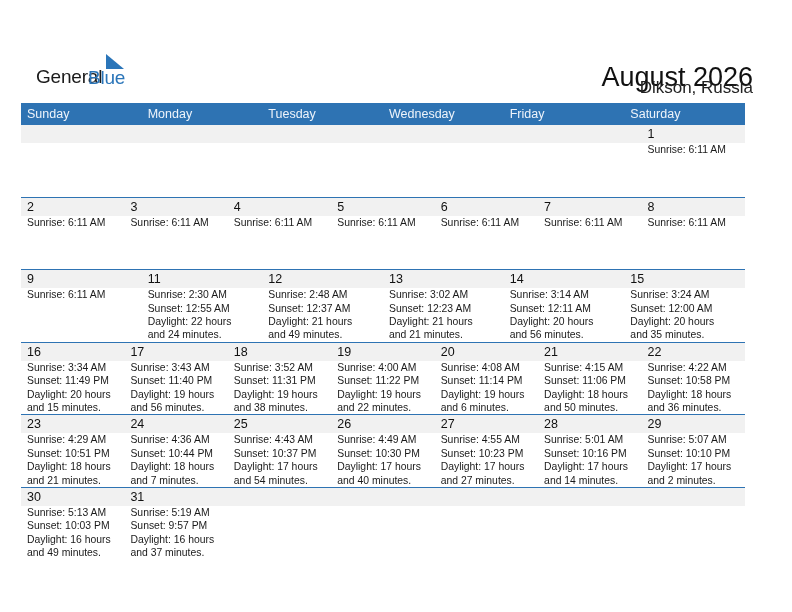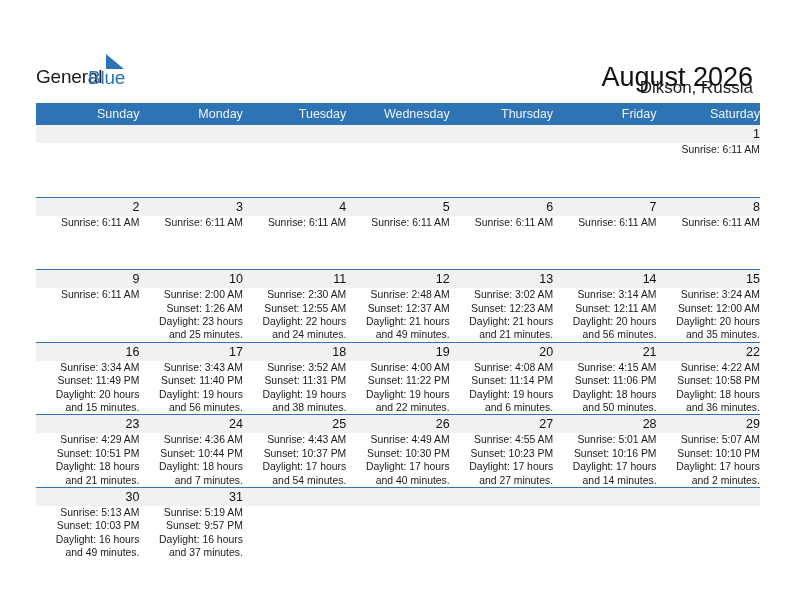--- a/index.html
+++ b/index.html
@@ -5,21 +5,21 @@
   html, body { margin:0; padding:0; background:#ffffff; }
   body { width:792px; height:612px; position:relative; overflow:hidden;
          font-family:"Liberation Sans", "DejaVu Sans", sans-serif; color:#1a1a1a; }
   .logo { position:absolute; left:36px; top:50px; width:100px; height:40px; }
   .logo .general { position:absolute; left:0; top:2px; font-size:19px; color:#1a1a1a; letter-spacing:-0.2px;margin-top:14px; }
   .logo .blue { position:absolute; left:52px; top:17px; font-size:19px; color:#2a75b9; letter-spacing:-0.2px;text-align:center; }
   .logo .tri { position:absolute; left:70px; top:4px; width:0; height:0;
                border-left:18px solid #2a75b9; border-top:15px solid transparent; }
   .title { position:absolute; right:39px; top:38px; font-size:27px; color:#111;margin-top:24px; }
   .subtitle { position:absolute; right:39px; top:78px; font-size:17px; color:#222; }
-  .cal { position:absolute; left:36px; top:103px; width:724px;text-align:right; }
+  .cal { position:absolute; left:21px; top:103px; width:724px; }
   .head { display:flex; height:22px; background:#2e73b3; }
   .head div { flex:1; color:#eef4fb; font-size:12.5px; line-height:22px; padding-left:6px; }
   .week { display:flex; height:72.6px; border-bottom:1.5px solid #2e73b3; box-sizing:border-box; position:relative; }
   .week::before { content:""; position:absolute; left:0; right:0; top:0; height:18px; background:#f1f1f1; }
   .week.last { border-bottom:none; }
   .cell { flex:1; position:relative; padding-left:6px; }
   .cell .num { font-size:12.5px; line-height:18px; height:18px; color:#111; position:relative; }
   .cell .ln { font-size:10.4px; line-height:13.4px; color:#1a1a1a; position:relative; white-space:nowrap; }
 </style>
 </head>
@@ -33,21 +33,20 @@
 
 <div class="title">August 2026</div>
 <div class="subtitle">Dikson, Russia</div>
 
 <div class="cal">
   <div class="head">
     <div>Sunday</div>
     <div>Monday</div>
     <div>Tuesday</div>
     <div>Wednesday</div>
-    <div>Thursday</div>
     <div>Friday</div>
     <div>Saturday</div>
   </div>
   <div id="weeks">
       <div class="week">
         <div class="cell">
           <div class="num"></div>
         </div>
         <div class="cell">
           <div class="num"></div>
@@ -96,27 +95,20 @@
         </div>
         <div class="cell">
           <div class="num">8</div>
           <div class="ln">Sunrise: 6:11 AM</div>
         </div>
       </div>
       <div class="week">
         <div class="cell">
           <div class="num">9</div>
           <div class="ln">Sunrise: 6:11 AM</div>
-        </div>
-        <div class="cell">
-          <div class="num">10</div>
-          <div class="ln">Sunrise: 2:00 AM</div>
-          <div class="ln">Sunset: 1:26 AM</div>
-          <div class="ln">Daylight: 23 hours</div>
-          <div class="ln">and 25 minutes.</div>
         </div>
         <div class="cell">
           <div class="num">11</div>
           <div class="ln">Sunrise: 2:30 AM</div>
           <div class="ln">Sunset: 12:55 AM</div>
           <div class="ln">Daylight: 22 hours</div>
           <div class="ln">and 24 minutes.</div>
         </div>
         <div class="cell">
           <div class="num">12</div>

